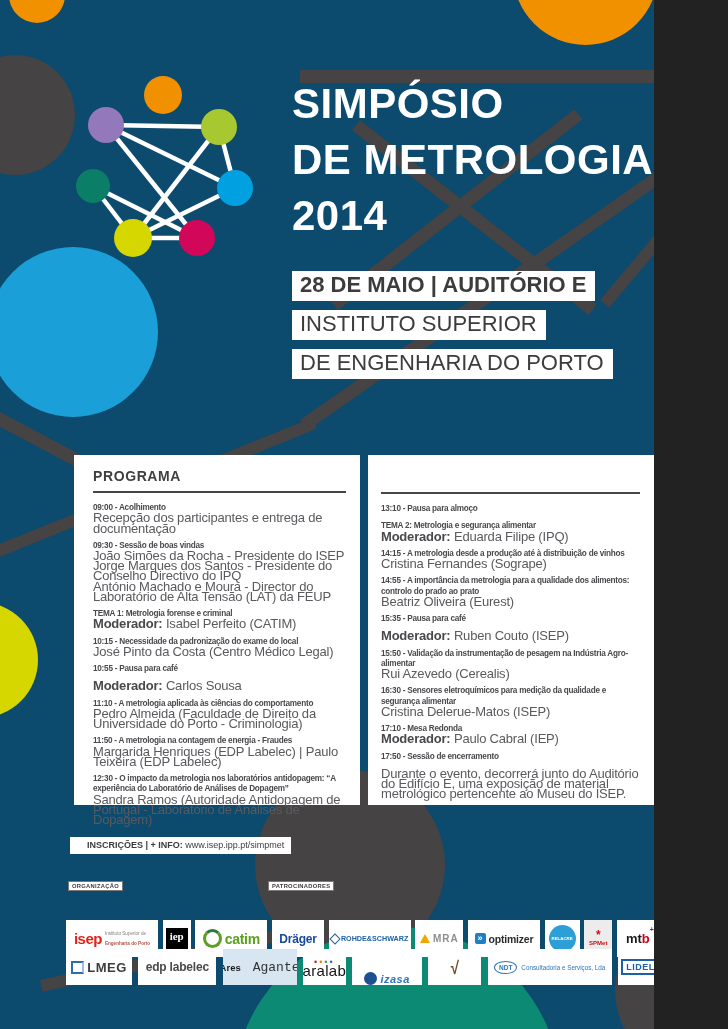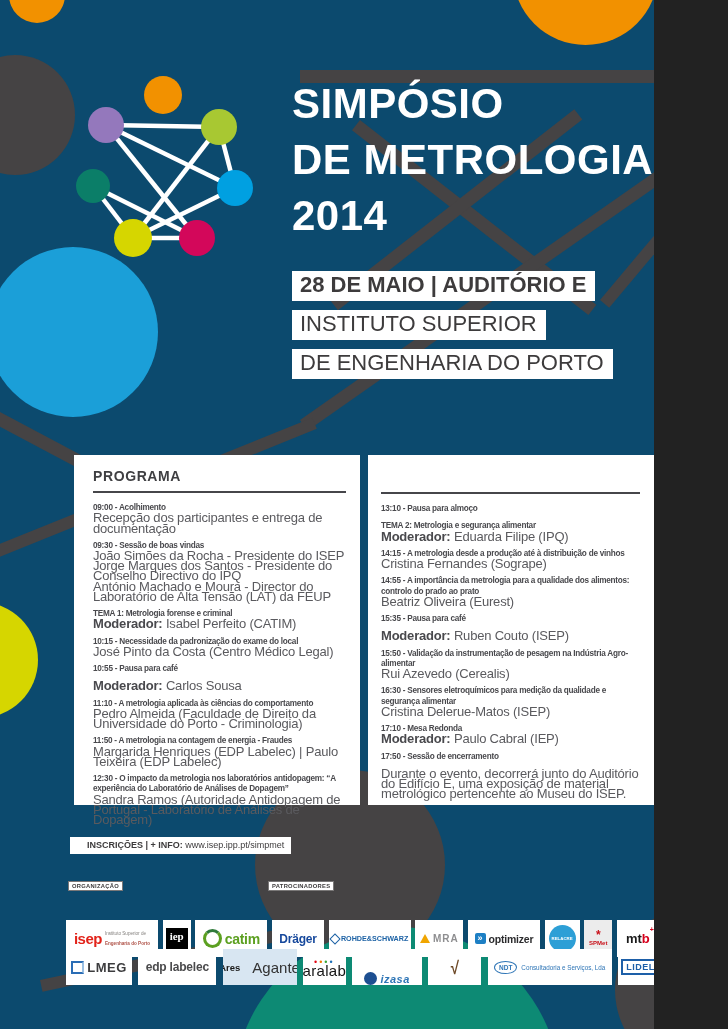--- a/index.html
+++ b/index.html
@@ -100,21 +100,21 @@
   .mtb-k{color:#1a1a1a;font-weight:bold;font-size:13px;}
   .mtb-r{color:#d6001c;font-weight:bold;font-size:13px;}
   .mtb-p{color:#d6001c;font-weight:bold;font-size:7px;align-self:flex-start;margin-top:6px;}
   .logo-lmeg{flex:0 0 66px;}
   .i-lmeg{width:9px;height:9px;border:2.4px solid #2a6db5;border-right-color:#9bc0e3;display:inline-block;}
   .lmeg-text{color:#3c3c3e;font-weight:bold;font-size:13px;letter-spacing:0.5px;}
   .logo-edp{flex:0 0 78px;}
   .edp-text{color:#4a4a4c;font-weight:bold;font-size:12px;letter-spacing:-0.2px;}
   .logo-ares{flex:0 0 74px;background:#d8e6f2;gap:12px;}
   .ares-b{color:#1a1a1a;font-weight:bold;font-size:9.5px;}
-  .ares-r{color:#333;font-size:15px;font-family:Liberation Sans, sans-serif;}
+  .ares-r{color:#333;font-size:13px;font-family:Liberation Mono, monospace;}
   .logo-aralab{flex:0 0 43px;flex-direction:column;gap:1px;}
   .ara-dots{background:linear-gradient(90deg,#e30613 0 25%,#f07c00 25% 50%,#3aa935 50% 75%,#1d70b7 75% 100%);
             -webkit-background-clip:text;background-clip:text;color:transparent;
             font-size:9px;line-height:5px;letter-spacing:2px;}
   .ara-text{color:#141414;font-weight:normal;font-size:15px;line-height:9px;letter-spacing:0.3px;}
   .logo-izasa{flex:0 0 70px;align-items:flex-end;}
   .i-izasa{width:13px;height:13px;border-radius:50%;background:#1d4f91;display:inline-block;}
   .iza-text{color:#2e75b6;font-weight:bold;font-style:italic;font-size:11px;letter-spacing:0.5px;}
   .logo-wave{flex:0 0 53px;}
   .wave-g{color:#6e4a28;font-size:15px;font-weight:bold;transform:scaleY(1.2);}

